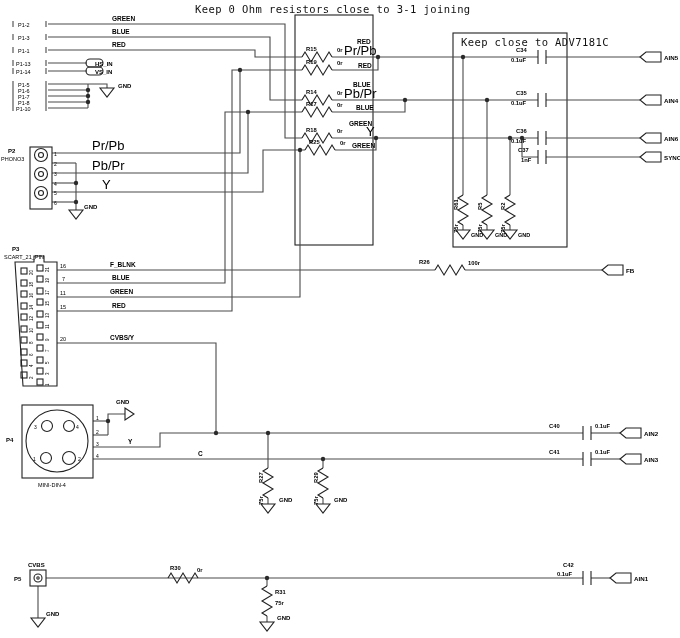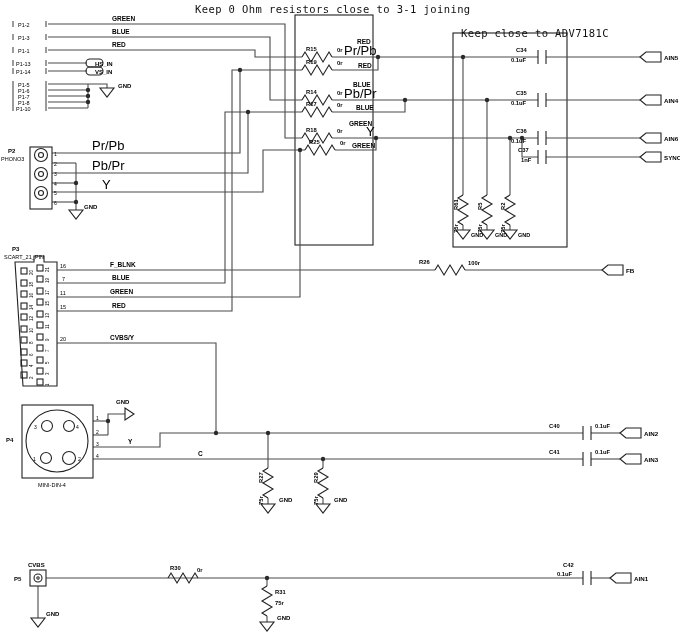--- a/index.html
+++ b/index.html
@@ -1,21 +1,21 @@
 <!DOCTYPE html>
 <html><head>
 <meta charset="utf-8">
 <style>
   html,body{margin:0;padding:0;background:#fff;}
   #stage{position:relative;width:680px;height:638px;background:#fff;overflow:hidden;
          font-family:"DejaVu Sans Mono",monospace;}
   svg{position:absolute;left:0;top:0;}
   .title{position:absolute;color:#111;font-size:10.5px;letter-spacing:.4px;white-space:nowrap;}
   .title1{left:168px;top:3px;padding-left:27px;}
-  .title2{left:437px;top:27px;padding-left:24px;}
+  .title2{left:437px;top:36px;padding-left:24px;}
   .wire{stroke:#4a4a4a;stroke-width:1.1;fill:none;}
   .sym{stroke:#222;stroke-width:1.1;fill:none;}
   text{fill:#000;font-family:"Liberation Sans",sans-serif;}
 </style>
 </head>
 <body>
 
 <div id="stage">
   <svg id="schematic" width="680" height="638" viewBox="0 0 680 638">
       <rect x="295" y="15" width="78" height="230" class="sym"></rect>

